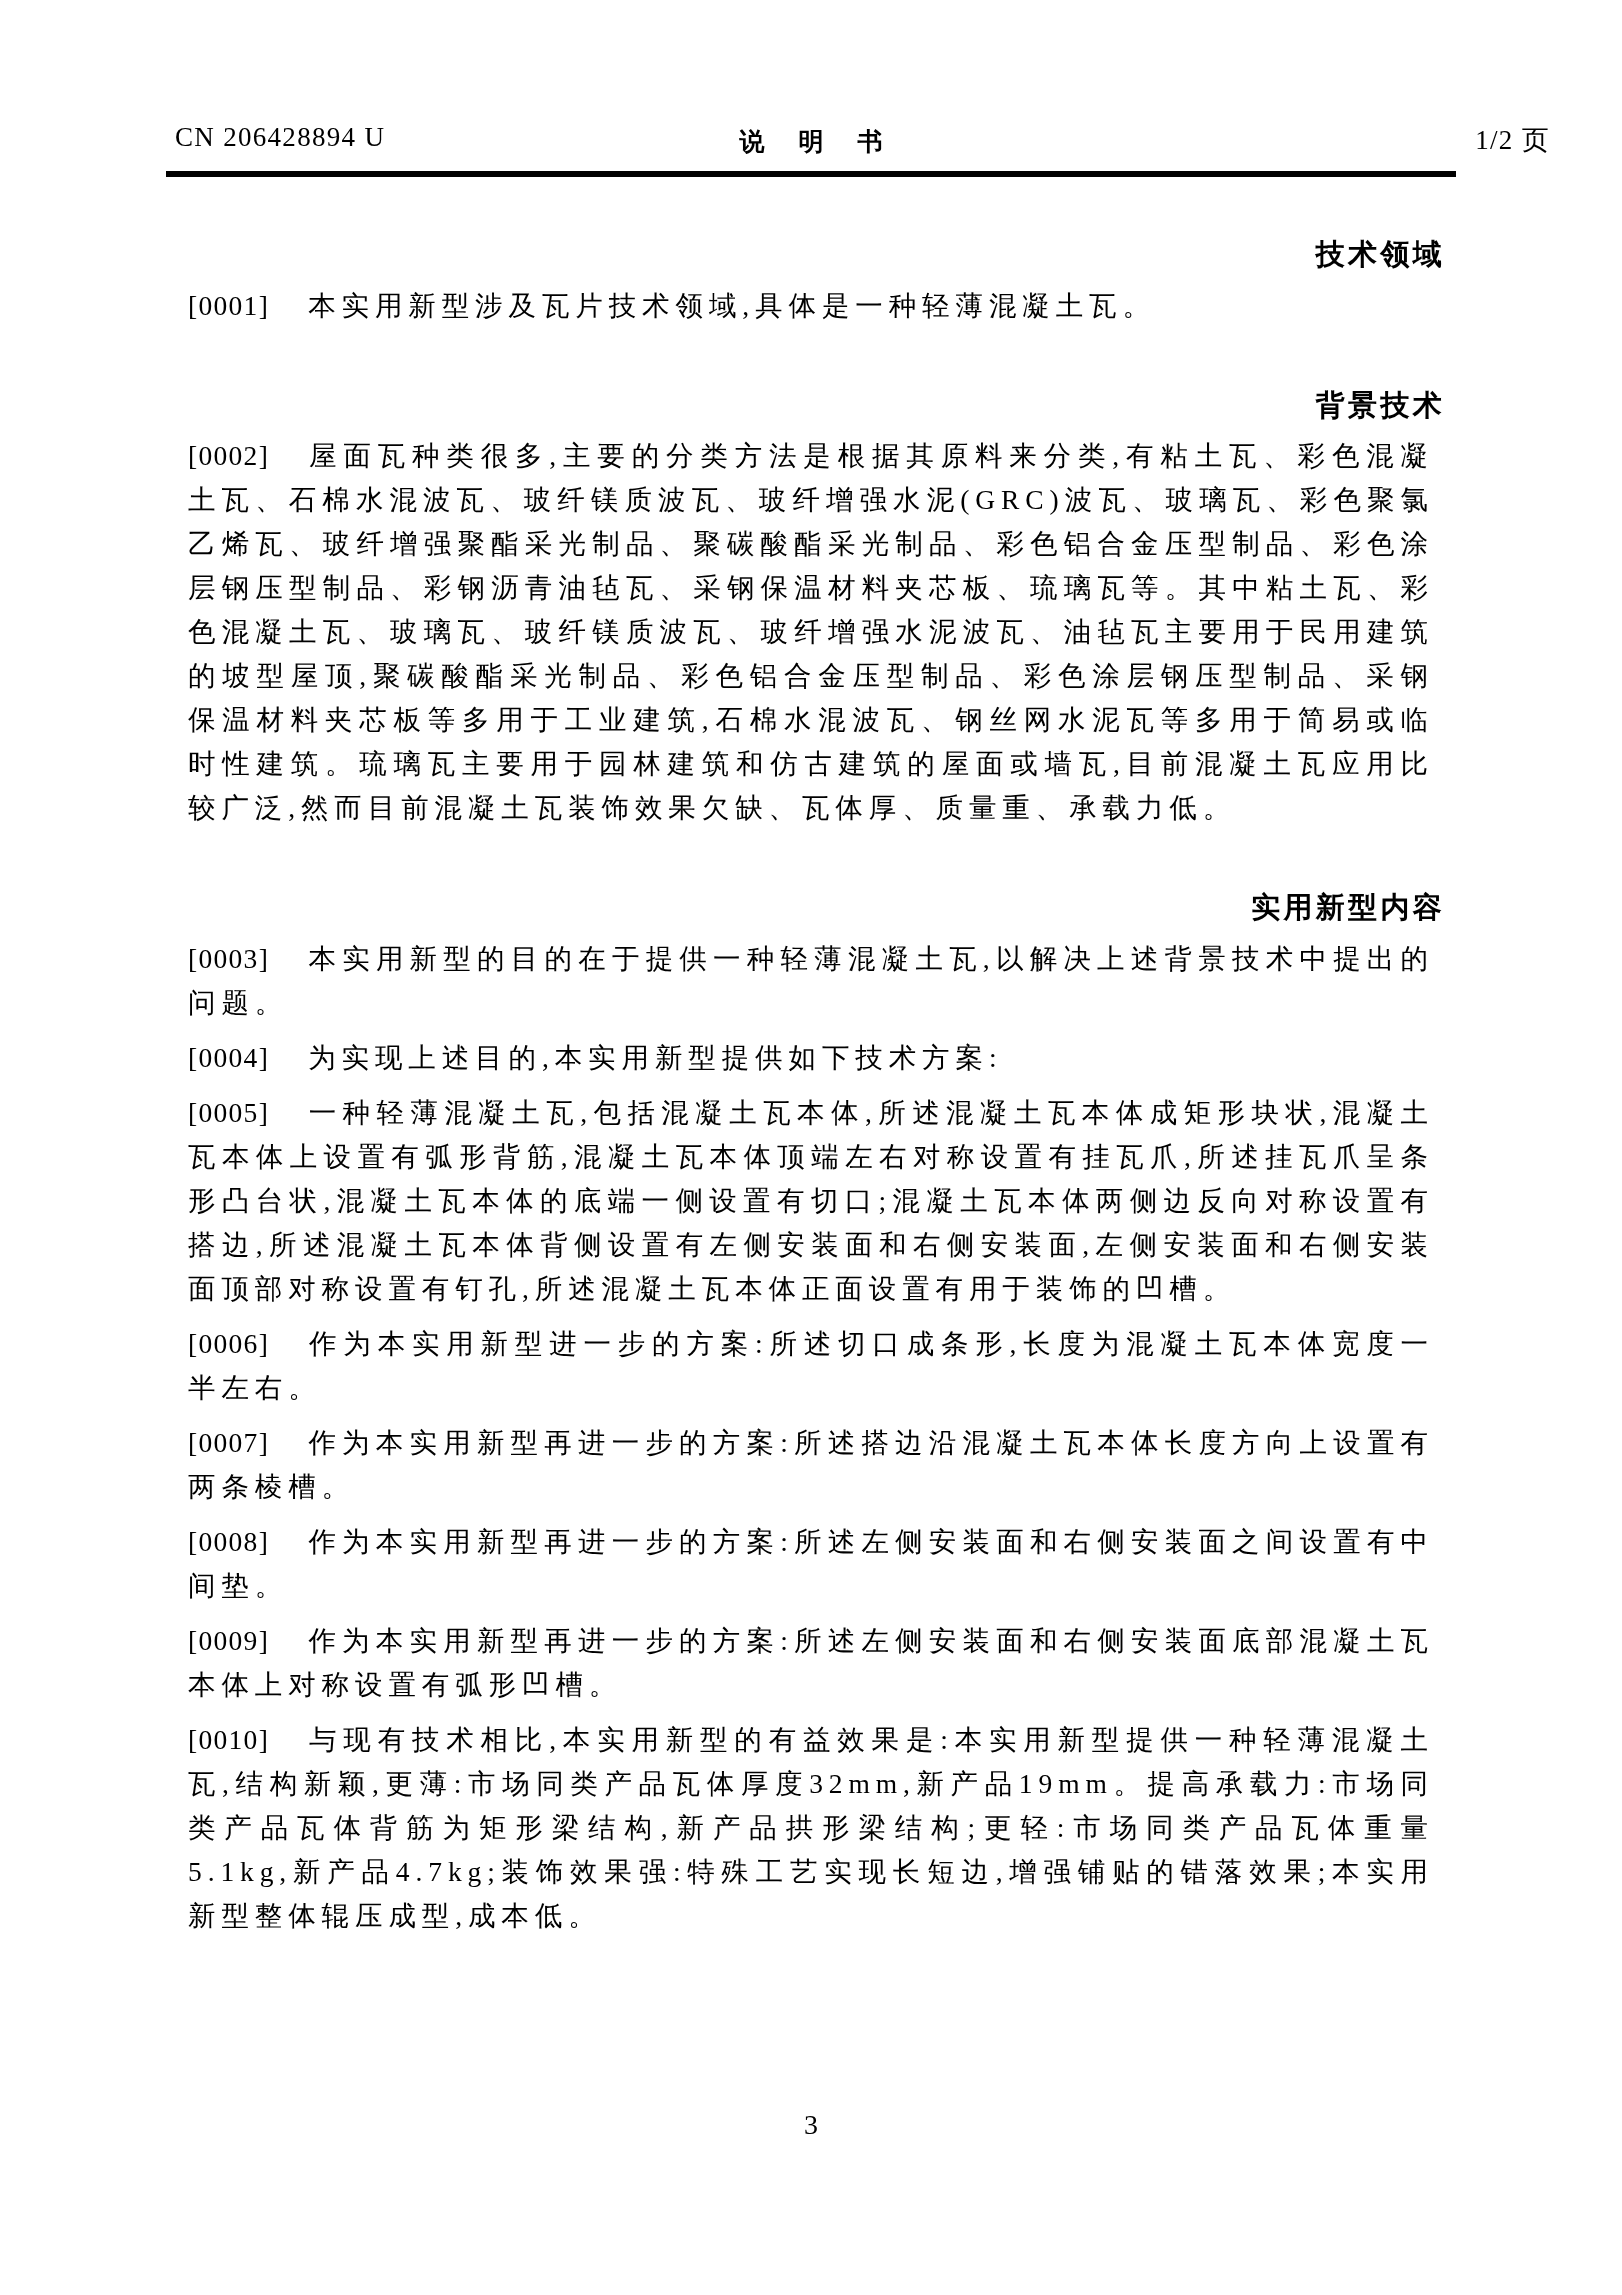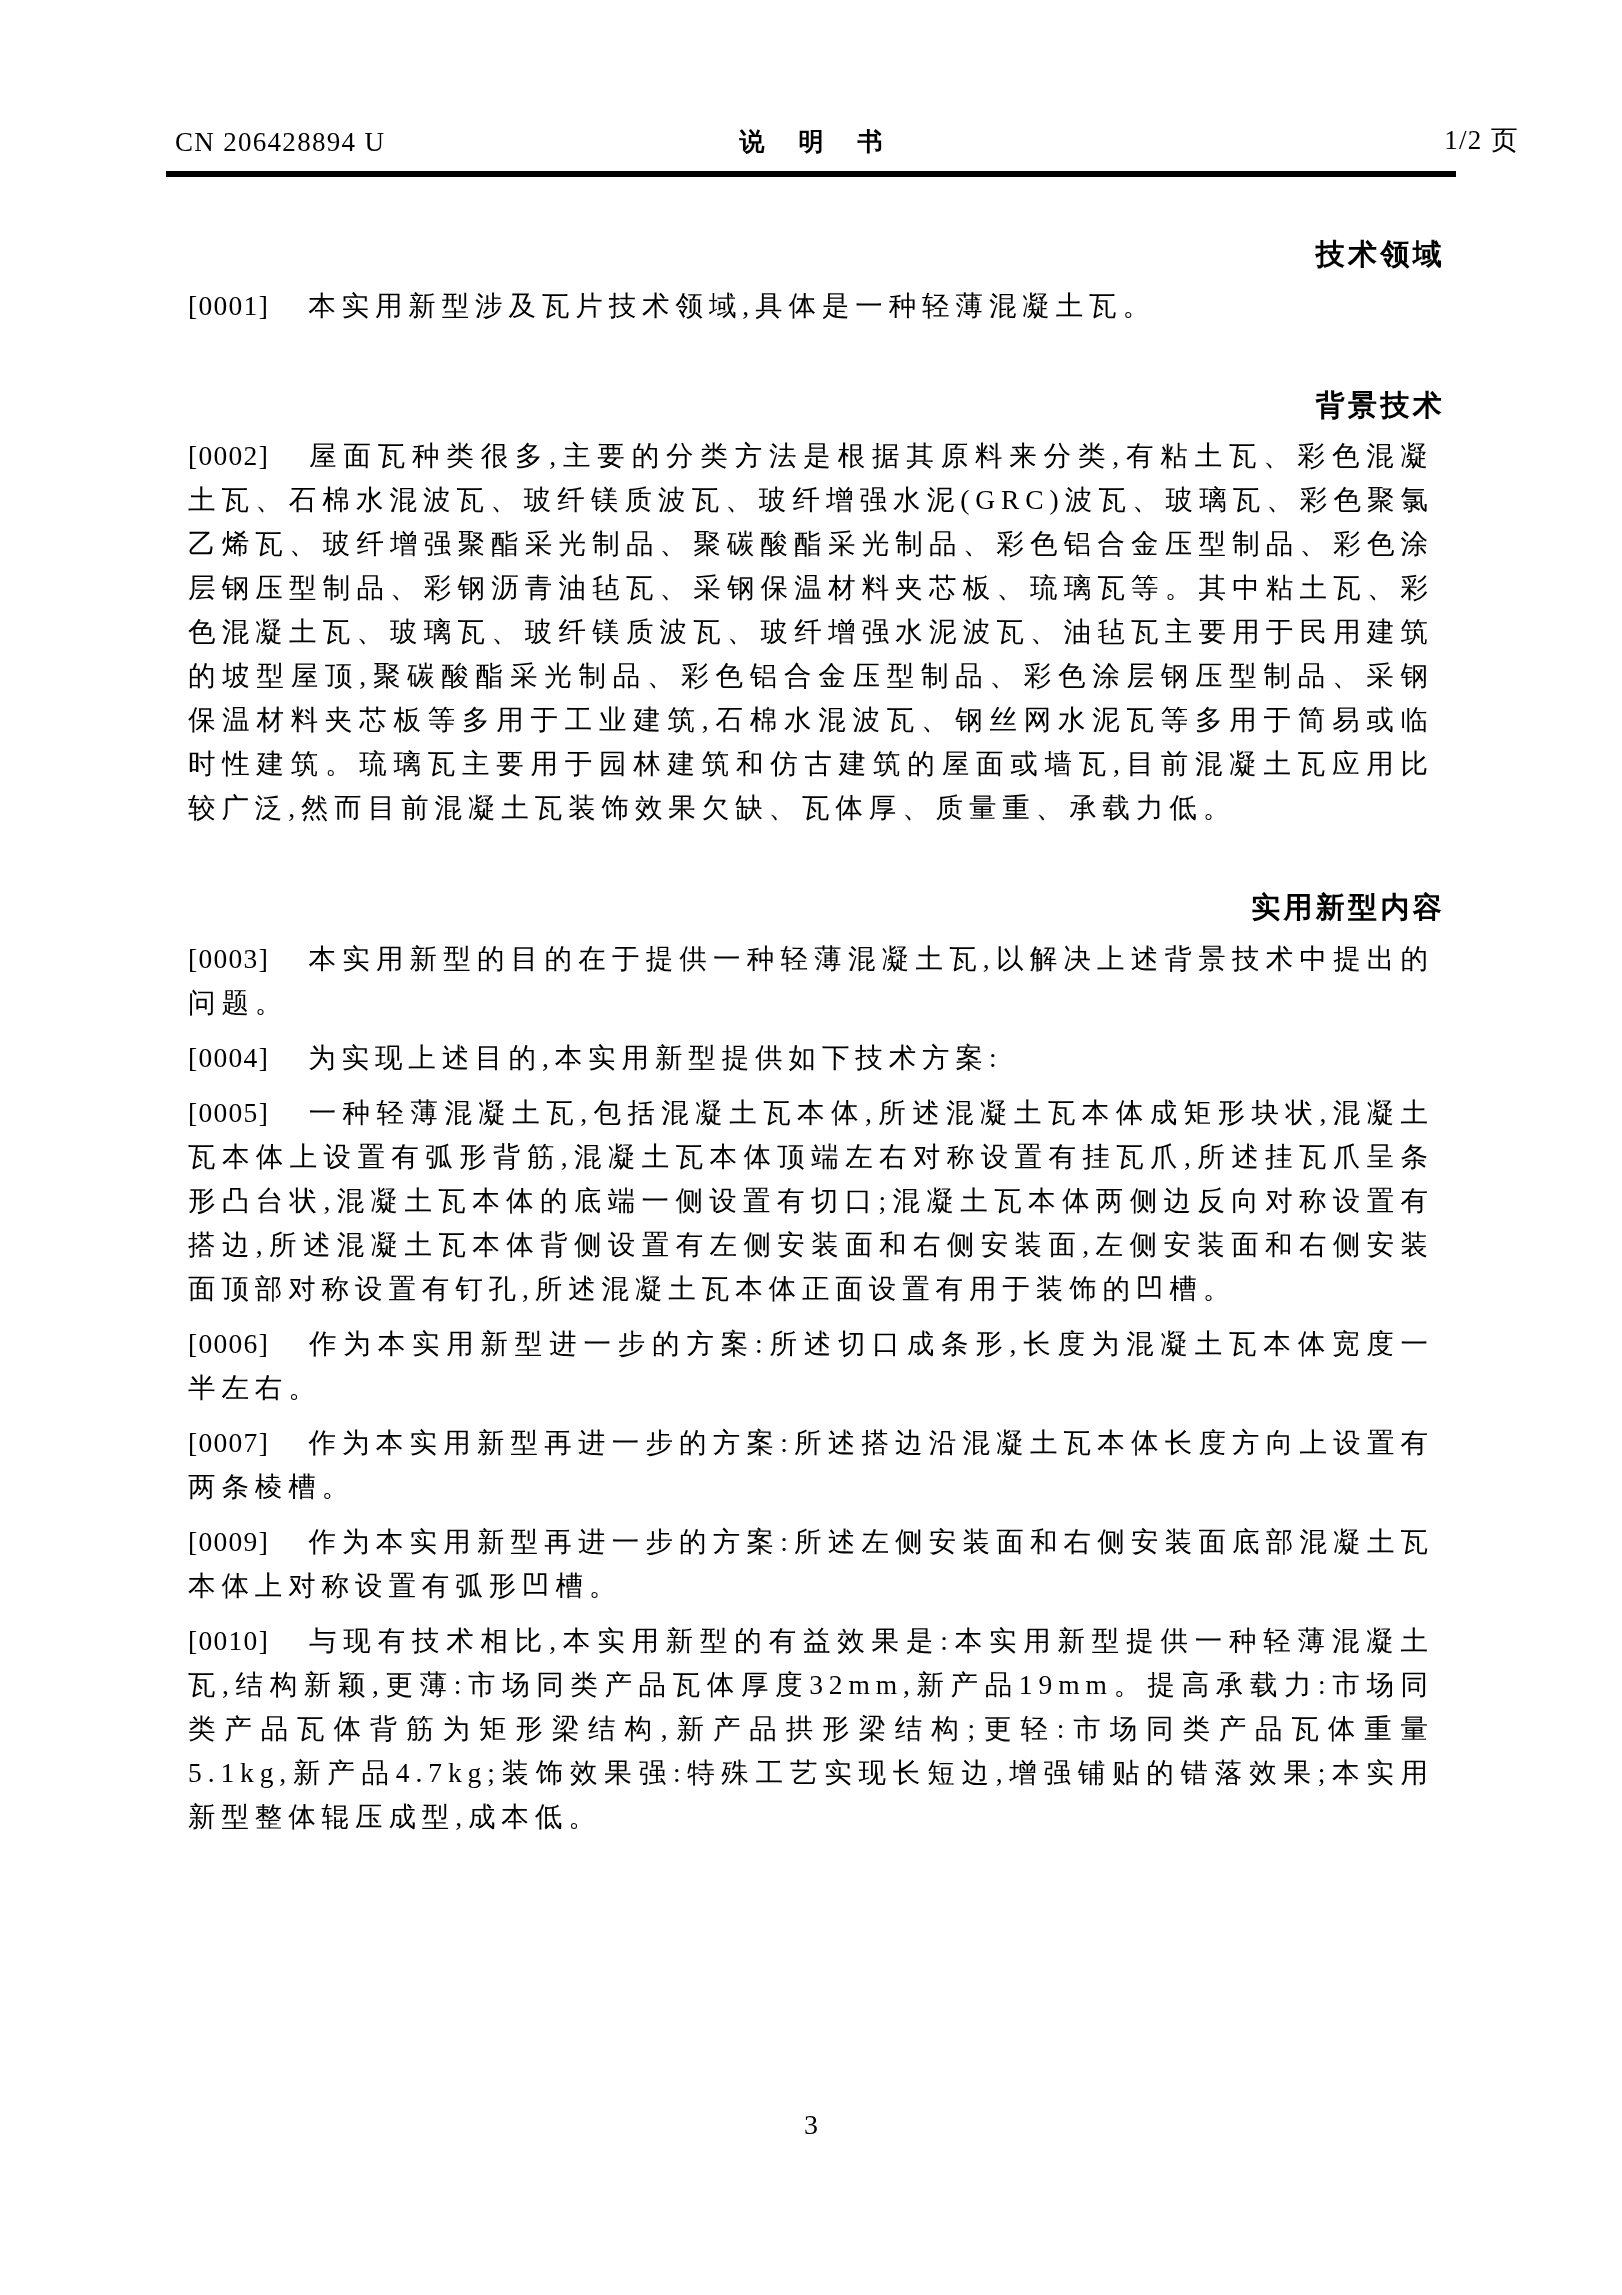--- a/index.html
+++ b/index.html
@@ -12,22 +12,22 @@
     width: 1622px;
     height: 2295px;
     background: #ffffff;
     color: #000000;
     font-family: "Liberation Serif", "DejaVu Serif", serif;
     overflow: hidden;
   }
   .page-header {
     display: flex;
     justify-content: space-between;
-    align-items: flex-end;
-    padding: 122px 103px 0 175px;
+    align-items: flex-start;
+    padding: 122px 72px 0 175px;
     position: relative;
   }
   .doc-number {
     font-size: 27px;
     letter-spacing: 1.3px;
     white-space: nowrap;
   }
   .doc-type {
     position: absolute;
     left: 50%;
@@ -120,20 +120,21 @@
       <p class="para"><span class="pnum">[0002]</span><span class="ptext">屋面瓦种类很多,主要的分类方法是根据其原料来分类,有粘土瓦、彩色混凝土瓦、石棉水混波瓦、玻纤镁质波瓦、玻纤增强水泥(GRC)波瓦、玻璃瓦、彩色聚氯乙烯瓦、玻纤增强聚酯采光制品、聚碳酸酯采光制品、彩色铝合金压型制品、彩色涂层钢压型制品、彩钢沥青油毡瓦、采钢保温材料夹芯板、琉璃瓦等。其中粘土瓦、彩色混凝土瓦、玻璃瓦、玻纤镁质波瓦、玻纤增强水泥波瓦、油毡瓦主要用于民用建筑的坡型屋顶,聚碳酸酯采光制品、彩色铝合金压型制品、彩色涂层钢压型制品、采钢保温材料夹芯板等多用于工业建筑,石棉水混波瓦、钢丝网水泥瓦等多用于简易或临时性建筑。琉璃瓦主要用于园林建筑和仿古建筑的屋面或墙瓦,目前混凝土瓦应用比较广泛,然而目前混凝土瓦装饰效果欠缺、瓦体厚、质量重、承载力低。</span></p>
     </section>
 
     <section>
       <h2 class="sec-heading">实用新型内容</h2>
       <p class="para"><span class="pnum">[0003]</span><span class="ptext">本实用新型的目的在于提供一种轻薄混凝土瓦,以解决上述背景技术中提出的问题。</span></p>
       <p class="para"><span class="pnum">[0004]</span><span class="ptext">为实现上述目的,本实用新型提供如下技术方案:</span></p>
       <p class="para"><span class="pnum">[0005]</span><span class="ptext">一种轻薄混凝土瓦,包括混凝土瓦本体,所述混凝土瓦本体成矩形块状,混凝土瓦本体上设置有弧形背筋,混凝土瓦本体顶端左右对称设置有挂瓦爪,所述挂瓦爪呈条形凸台状,混凝土瓦本体的底端一侧设置有切口;混凝土瓦本体两侧边反向对称设置有搭边,所述混凝土瓦本体背侧设置有左侧安装面和右侧安装面,左侧安装面和右侧安装面顶部对称设置有钉孔,所述混凝土瓦本体正面设置有用于装饰的凹槽。</span></p>
       <p class="para"><span class="pnum">[0006]</span><span class="ptext">作为本实用新型进一步的方案:所述切口成条形,长度为混凝土瓦本体宽度一半左右。</span></p>
       <p class="para"><span class="pnum">[0007]</span><span class="ptext">作为本实用新型再进一步的方案:所述搭边沿混凝土瓦本体长度方向上设置有两条棱槽。</span></p>
+      <p class="para"><span class="pnum">[0008]</span><span class="ptext">作为本实用新型再进一步的方案:所述左侧安装面和右侧安装面之间设置有中间垫。</span></p>
       <p class="para"><span class="pnum">[0009]</span><span class="ptext">作为本实用新型再进一步的方案:所述左侧安装面和右侧安装面底部混凝土瓦本体上对称设置有弧形凹槽。</span></p>
       <p class="para"><span class="pnum">[0010]</span><span class="ptext">与现有技术相比,本实用新型的有益效果是:本实用新型提供一种轻薄混凝土瓦,结构新颖,更薄:市场同类产品瓦体厚度32mm,新产品19mm。提高承载力:市场同类产品瓦体背筋为矩形梁结构,新产品拱形梁结构;更轻:市场同类产品瓦体重量5.1kg,新产品4.7kg;装饰效果强:特殊工艺实现长短边,增强铺贴的错落效果;本实用新型整体辊压成型,成本低。</span></p>
     </section>
 
   </main>
 
   <footer class="page-number">3</footer>
 
 </div>
 

